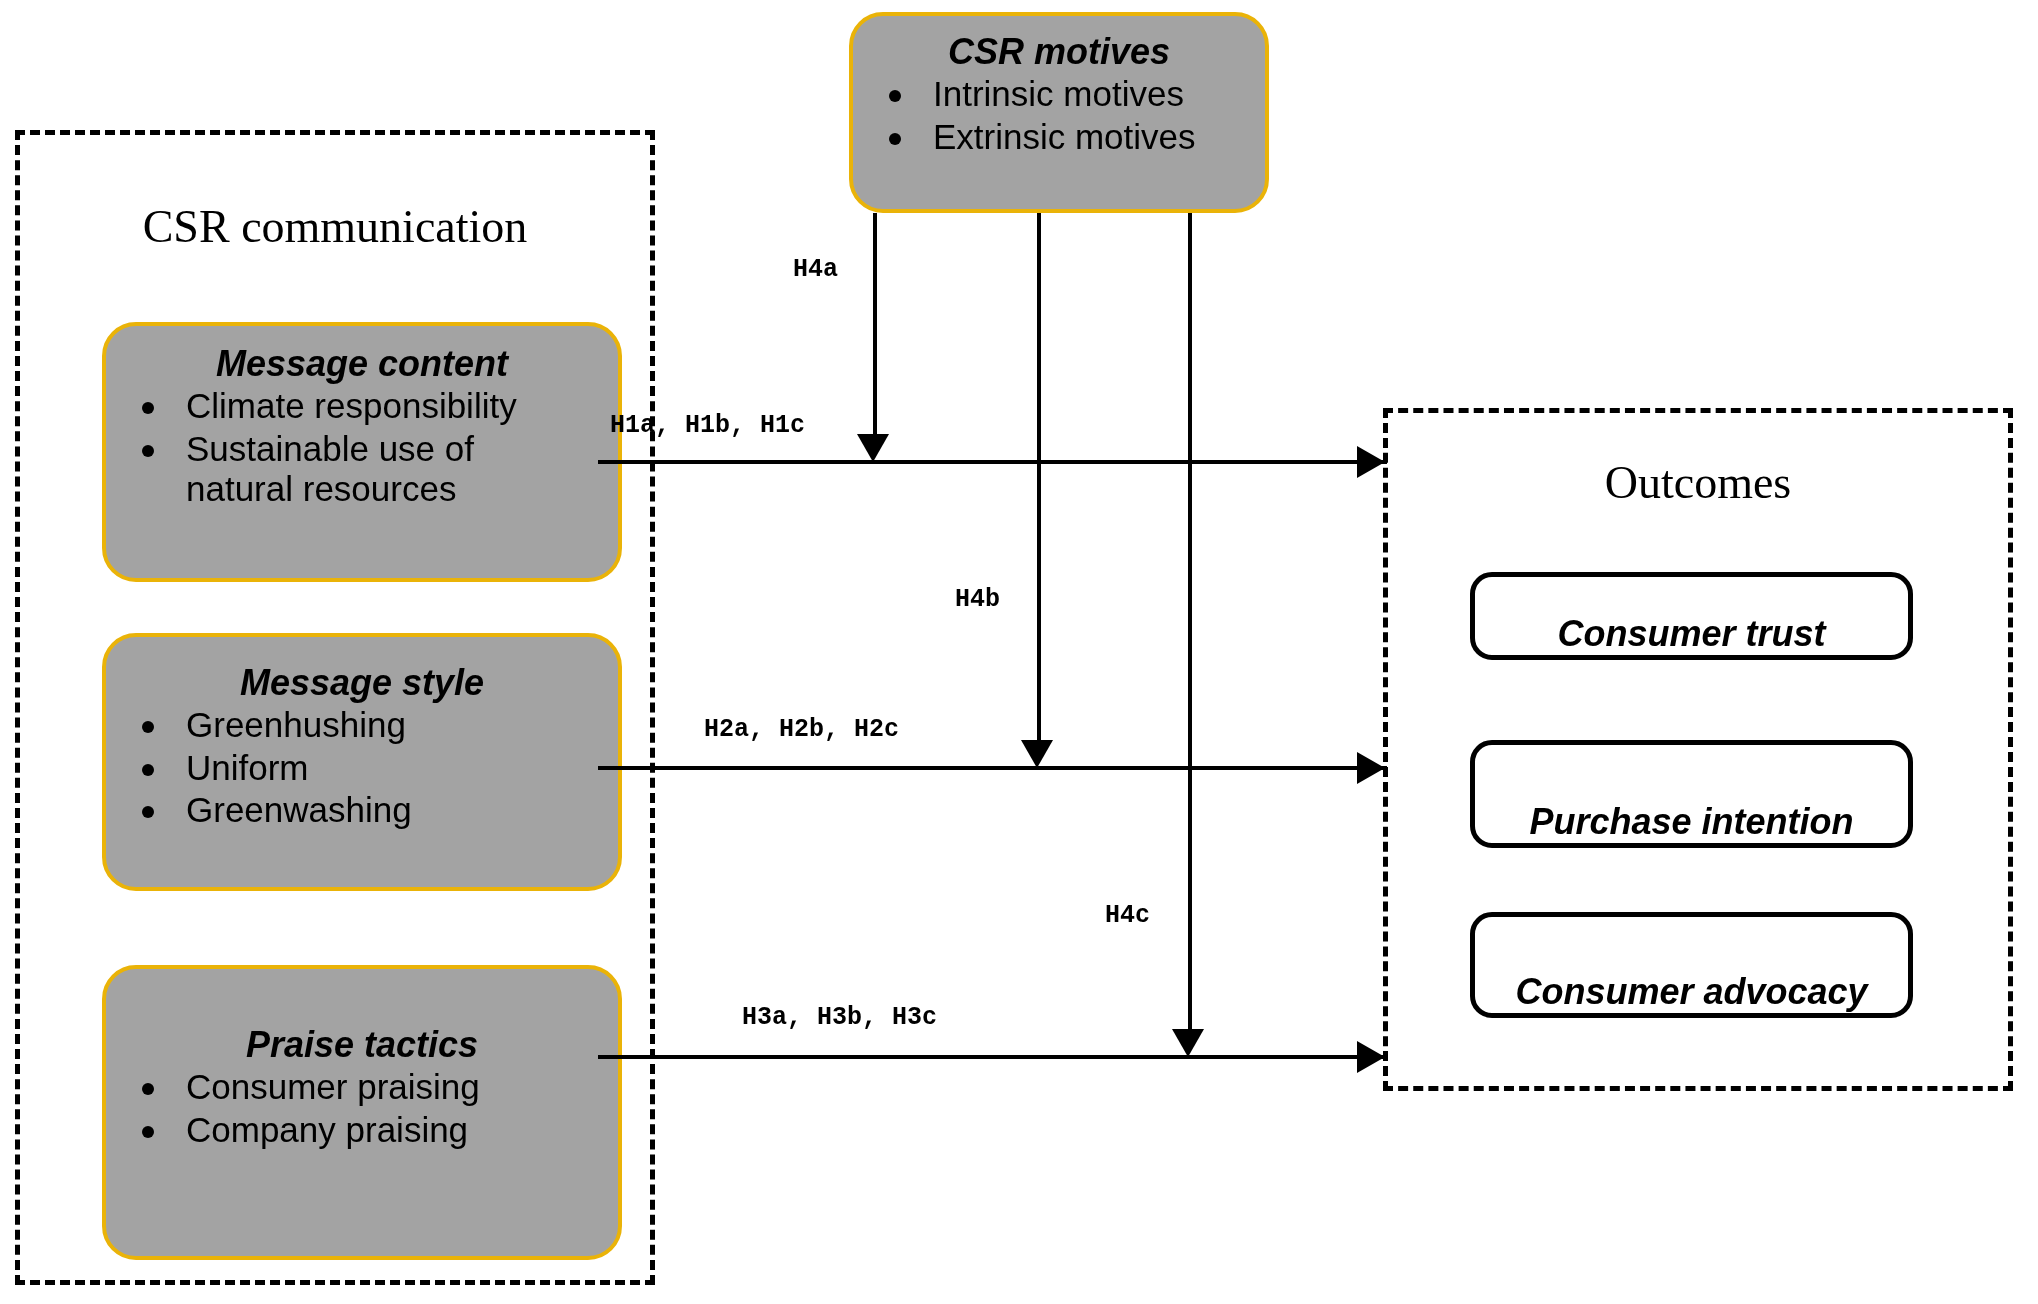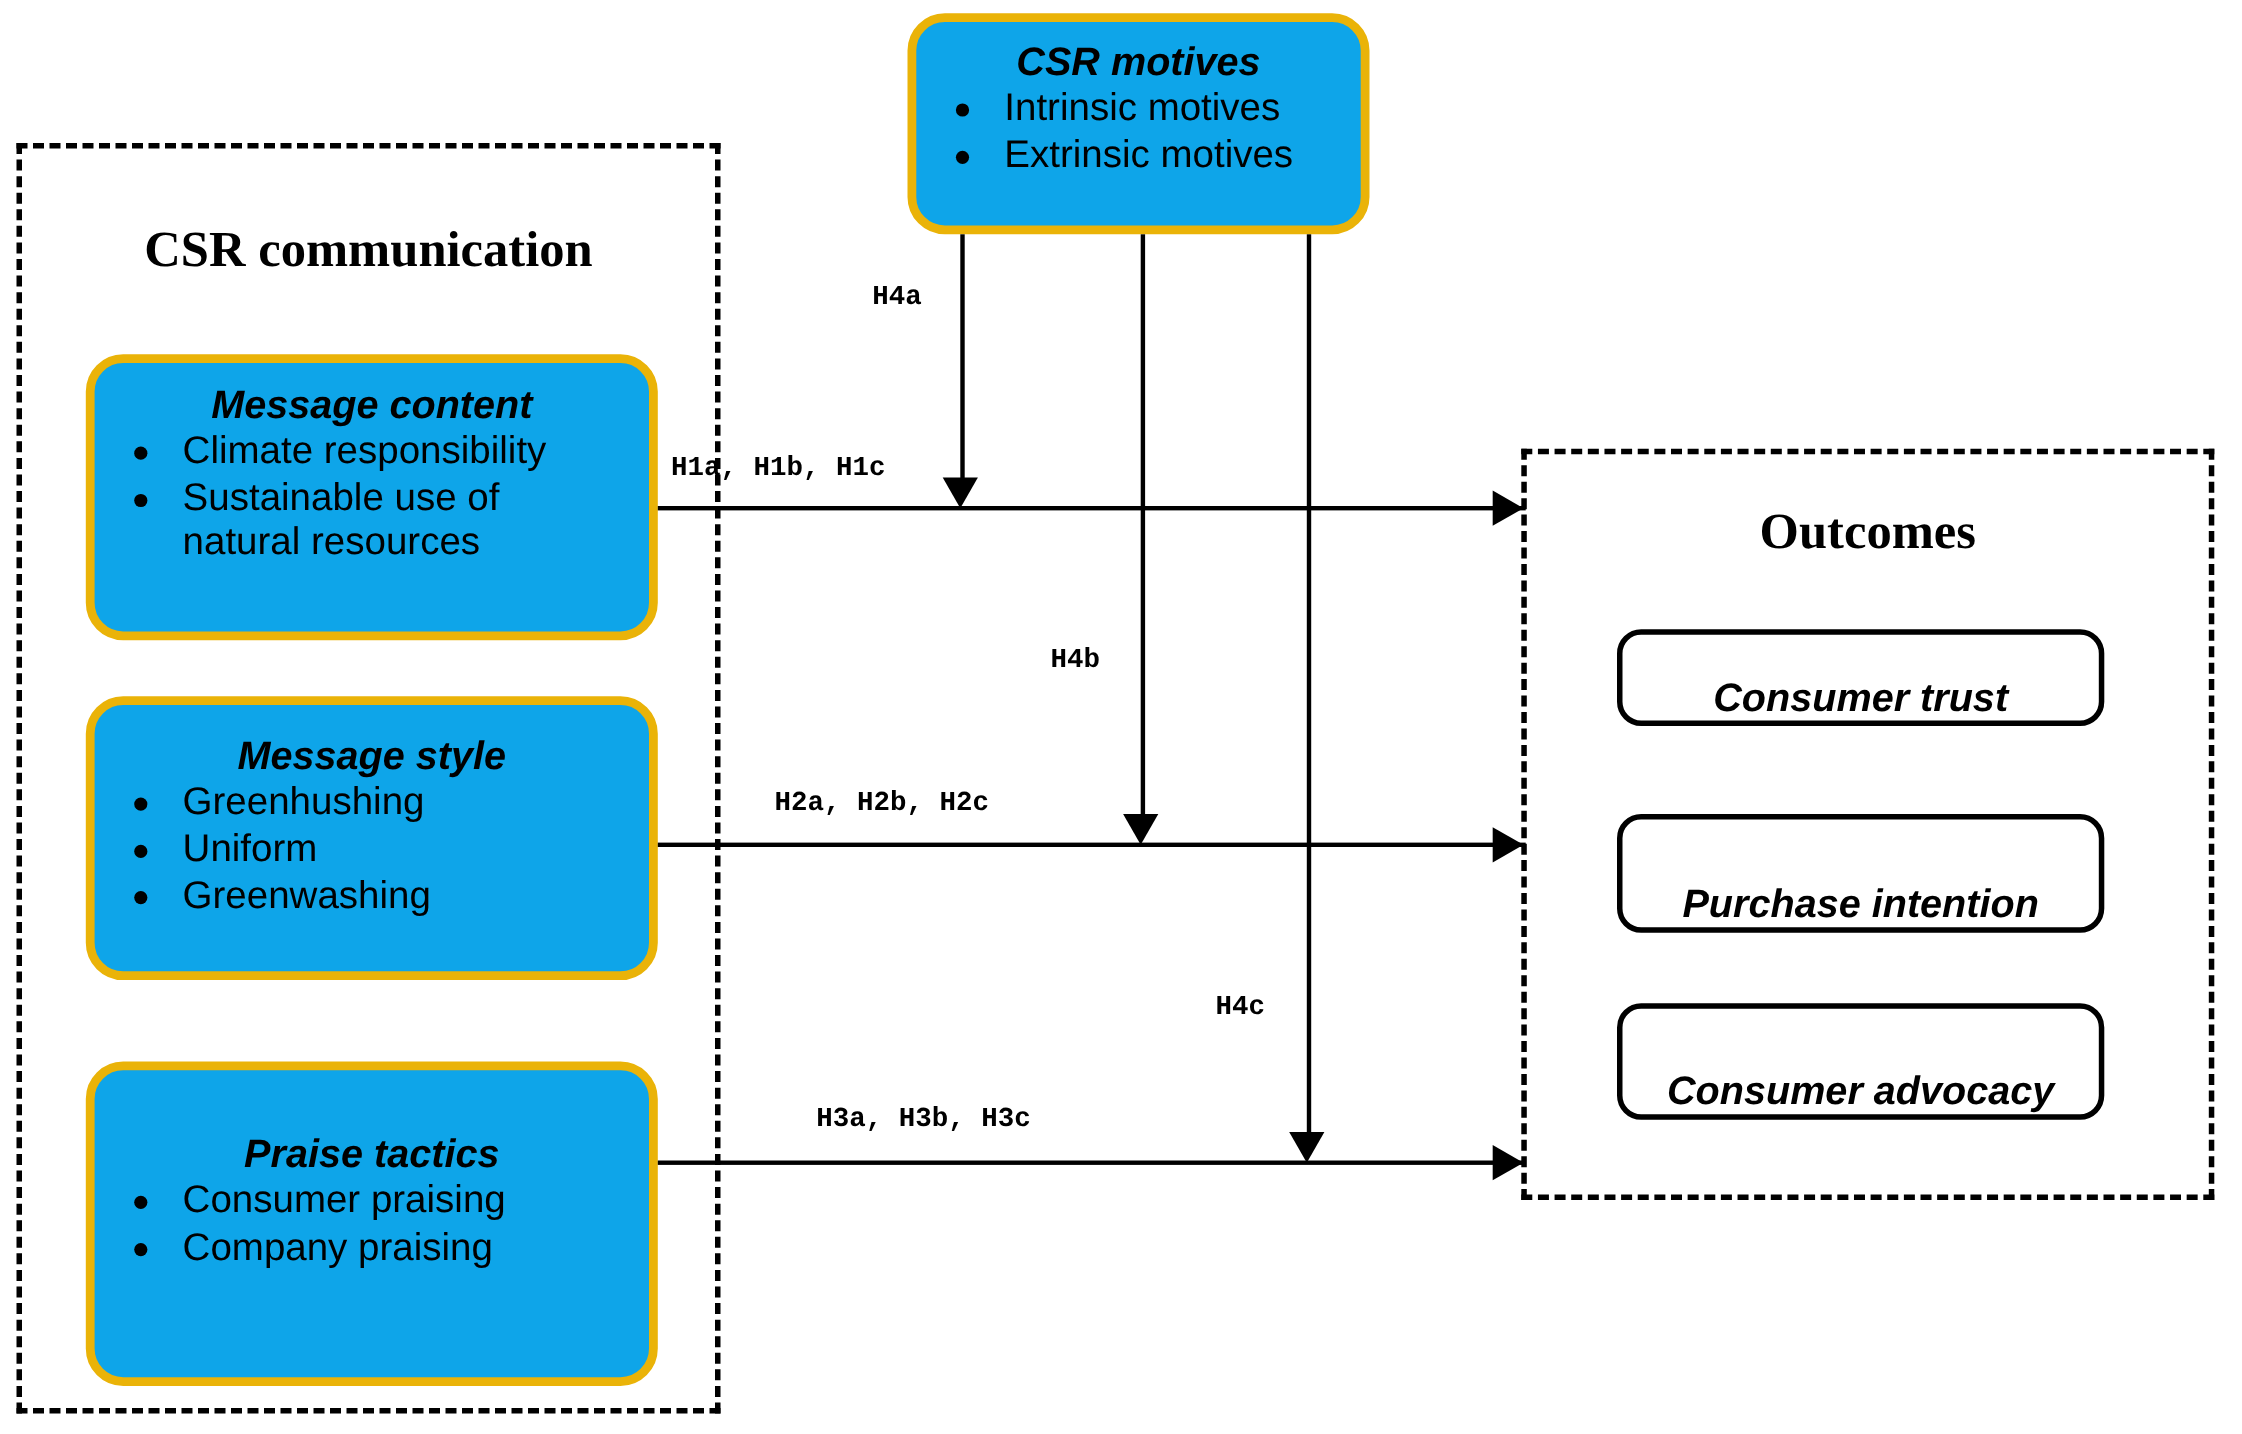--- a/index.html
+++ b/index.html
@@ -24,35 +24,36 @@
     box-sizing: border-box;
     background: transparent;
   }
   #csr-communication-group { left: 15px;   top: 130px; width: 640px;  height: 1155px; }
   #outcomes-group          { left: 1383px; top: 408px; width: 630px;  height: 683px;  }
 
   
   .group-heading {
     position: absolute;
     font-family: "Liberation Serif", serif;
-    font-weight: bold;
+    font-weight: normal;
     text-align: center;
     white-space: nowrap;
     line-height: 1;
   }
   #csr-communication-heading { left: 15px;   top: 204px; width: 640px; font-size: 46px; }
   #outcomes-heading          { left: 1383px; top: 460px; width: 630px; font-size: 46px; }
 
   
   .construct-box {
     position: absolute;
-    border: 8px solid #eab308;
+    border: 4px solid #eab308;
     border-radius: 34px;
-    background: #0ea5e9;
-    box-sizing: border-box;
+    background: #a3a3a3;
+    box-sizing: border-box;
+    margin-left: 24px;
   }
   #message-content-box { left: 78px;   top: 322px;  width: 520px; height: 260px; }
   #message-style-box   { left: 78px;   top: 633px;  width: 520px; height: 258px; }
   #praise-tactics-box  { left: 78px;   top: 965px;  width: 520px; height: 295px; }
   #csr-motives-box     { left: 825px;  top: 12px;   width: 420px; height: 201px; }
 
   .outcome-box {
     position: absolute;
     left: 1470px;
     width: 443px;

